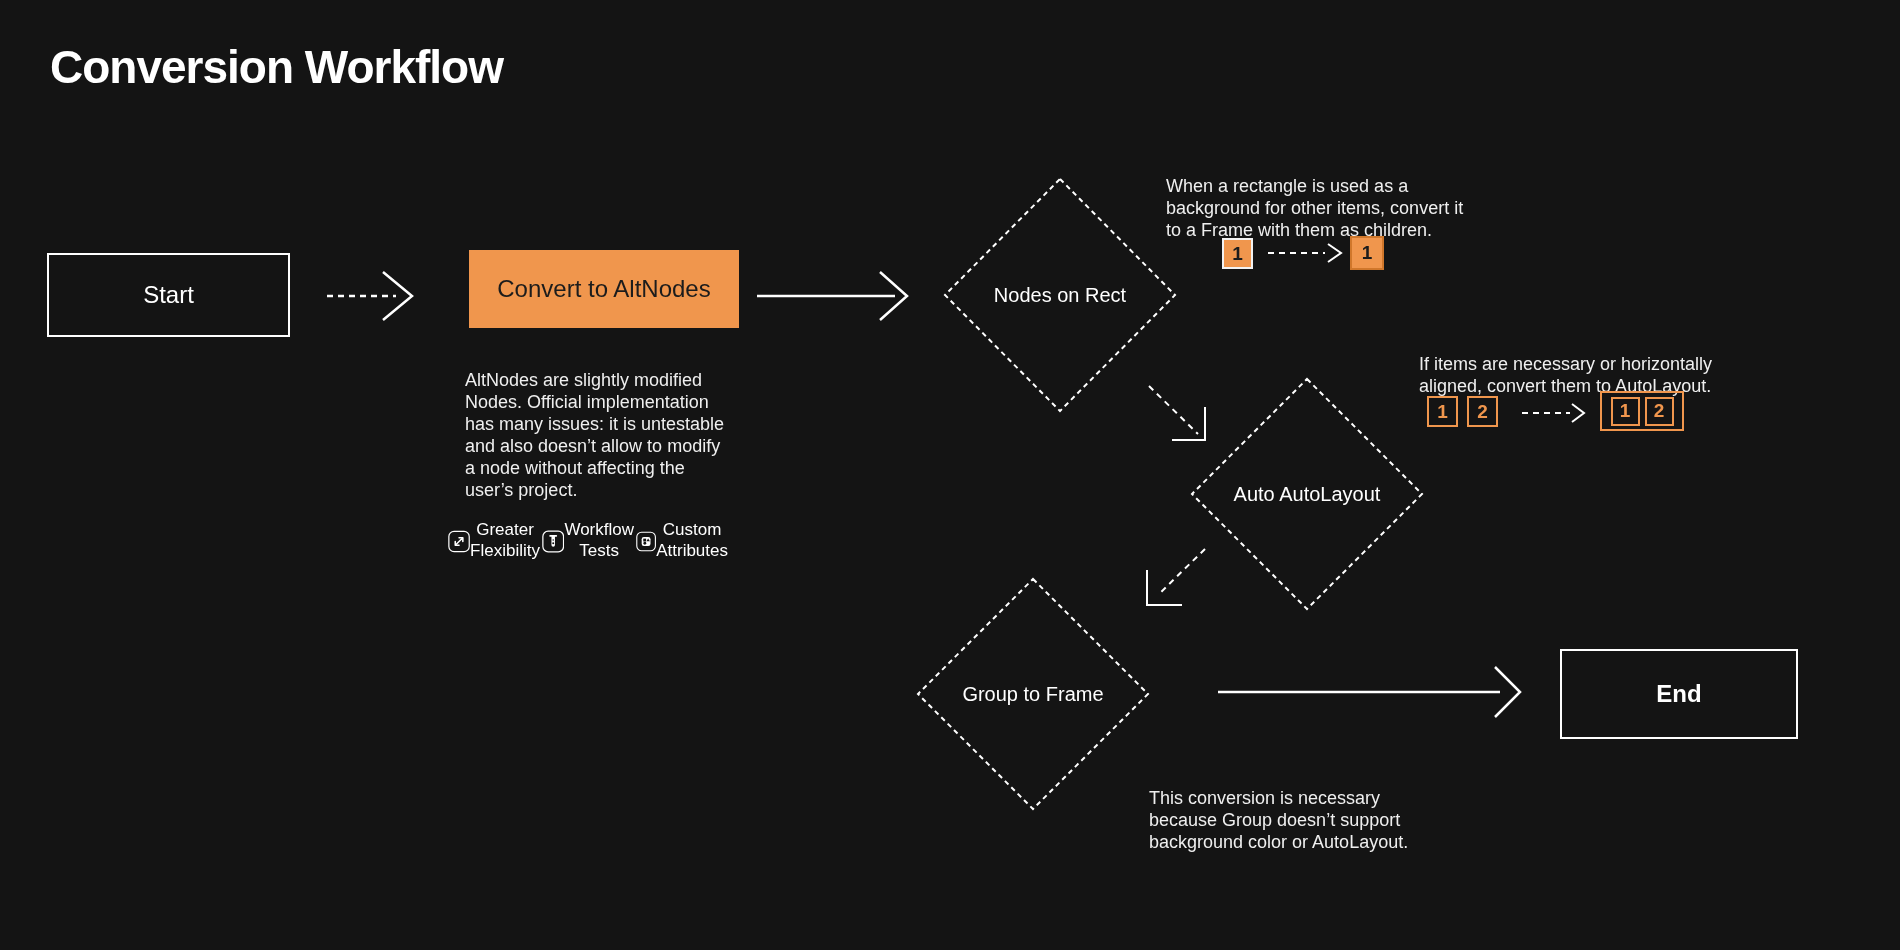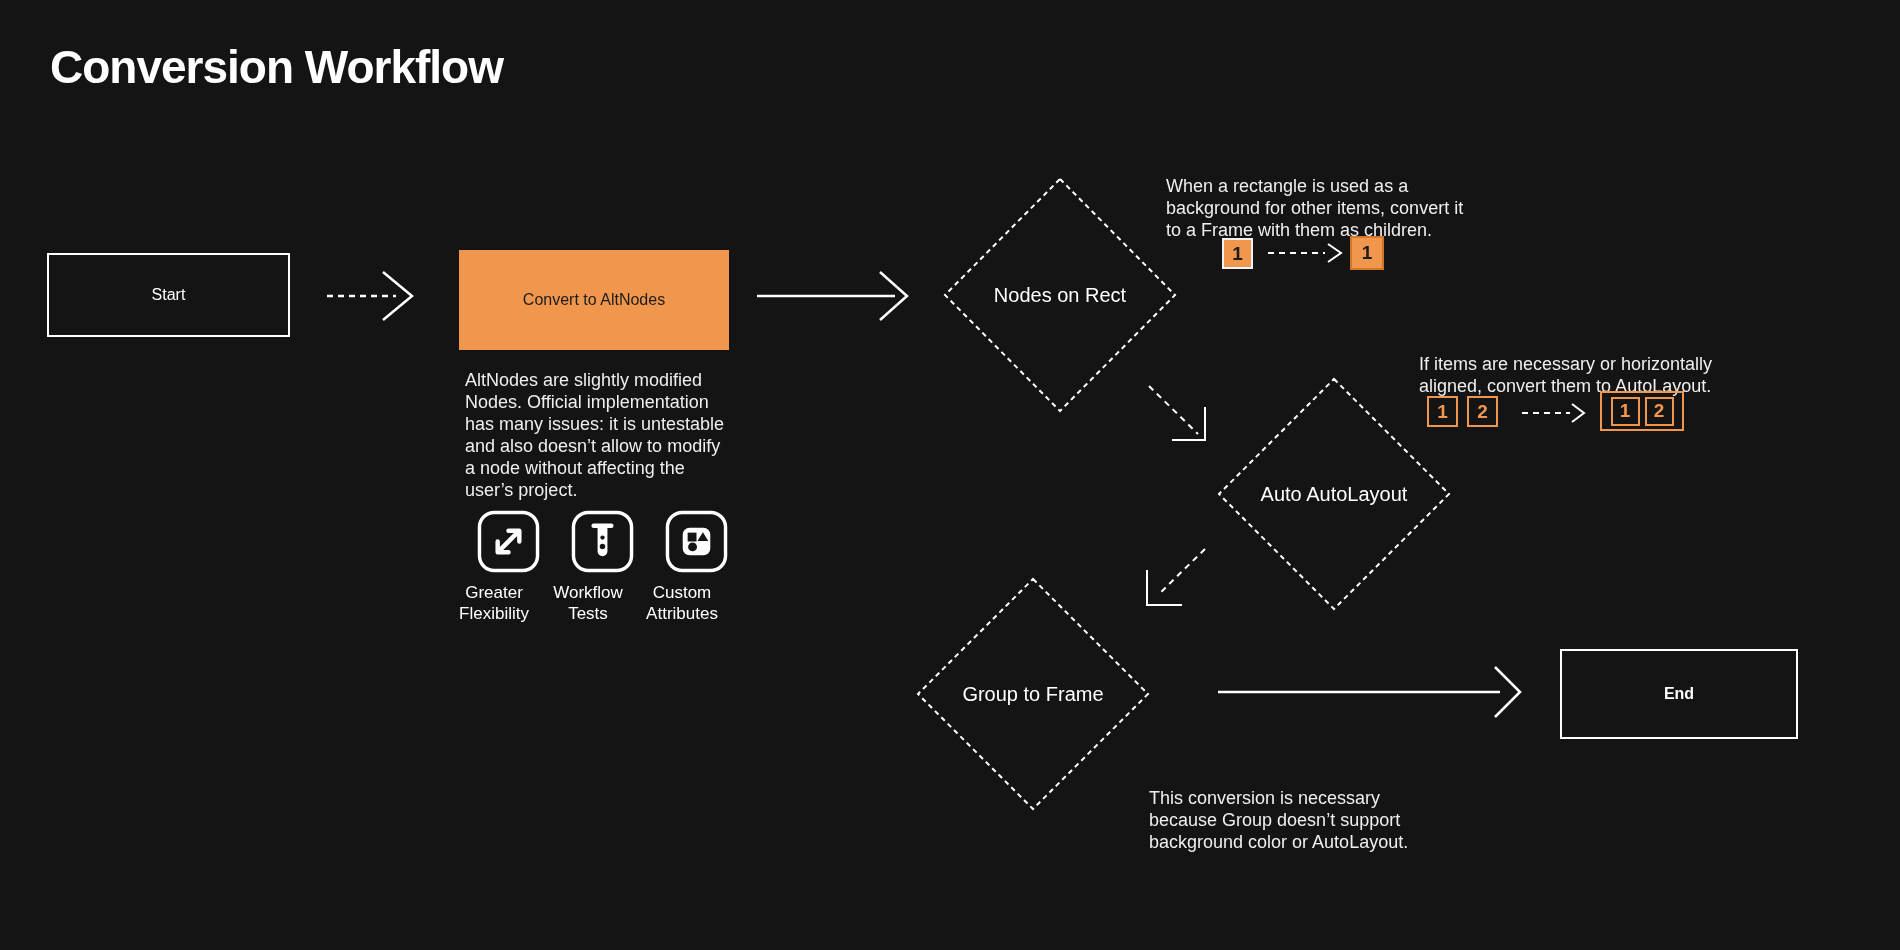--- a/index.html
+++ b/index.html
@@ -11,43 +11,43 @@
     --dark-text:#1C1C1C;
   }
   *{box-sizing:border-box;}
   html,body{margin:0;padding:0;}
   body{background:var(--background);font-family:"Liberation Sans","DejaVu Sans",sans-serif;}
   .canvas{position:relative;width:1900px;height:950px;background:var(--background);overflow:hidden;}
 
   .title{position:absolute;left:50px;top:40px;margin:0;font-size:46px;font-weight:800;letter-spacing:-1px;color:var(--text);}
 
   .box{position:absolute;display:flex;align-items:center;justify-content:center;
-       font-size:16px;color:var(--text);border:2.5px solid var(--text);background:transparent;}
+       font-size:24px;color:var(--text);border:2.5px solid var(--text);background:transparent;}
   .box-start{left:47px;top:253px;width:243px;height:84px;}
   .box-end{left:1560px;top:649px;width:238px;height:90px;font-weight:bold;}
-  .box-convert{left:459px;top:250px;width:270px;height:100px;background:var(--accent);
+  .box-convert{left:469px;top:250px;width:270px;height:78px;background:var(--accent);
                border:none;color:var(--dark-text);font-weight:500;}
 
   .note{position:absolute;margin:17px;font-size:18px;line-height:22px;color:var(--soft-text);}
   .desc{left:448px;top:352px;width:268px;}
   .note1{left:1149px;top:158px;width:305px;}
   .note2{left:1402px;top:336px;width:315px;}
   .note3{left:1132px;top:770px;width:280px;}
 
   .features{position:absolute;left:448px;top:510px;display:flex;gap:2px;}
-  .feature{display:flex;flex-direction:column;align-items:flex-end;width:92px;}
+  .feature{display:flex;flex-direction:row;align-items:flex-start;width:92px;}
   .ficon{width:63px;height:63px;display:block;}
   .flabel{margin-top:9px;font-size:17px;line-height:21px;color:var(--text);text-align:center;}
 
   .diamond{position:absolute;display:flex;align-items:center;justify-content:center;}
   .diamond svg{position:absolute;inset:0;width:100%;height:100%;}
   .dpath{fill:none;stroke:var(--text);stroke-width:2;stroke-dasharray:5 4;}
   .dlabel{position:relative;z-index:1;font-size:20px;color:var(--text);white-space:nowrap;}
   .diamond-1{left:943px;top:177px;width:234px;height:236px;}
-  .diamond-2{left:1217px;top:377px;width:234px;height:234px;text-align:right;}
+  .diamond-2{left:1190px;top:377px;width:234px;height:234px;text-align:right;}
   .diamond-3{left:916px;top:577px;width:234px;height:234px;}
 
   .arrow{position:absolute;overflow:visible;}
   .arrow line,.arrow polyline{stroke:var(--text);fill:none;stroke-width:2.5;}
   .arrow .dash{stroke-dasharray:6 5;}
   .arrow .thin{stroke-width:2;}
 
   .chip{position:absolute;display:flex;align-items:center;justify-content:center;
         font-size:19px;font-weight:700;color:var(--dark-text);}
   .chip-filled{background:var(--accent);}

